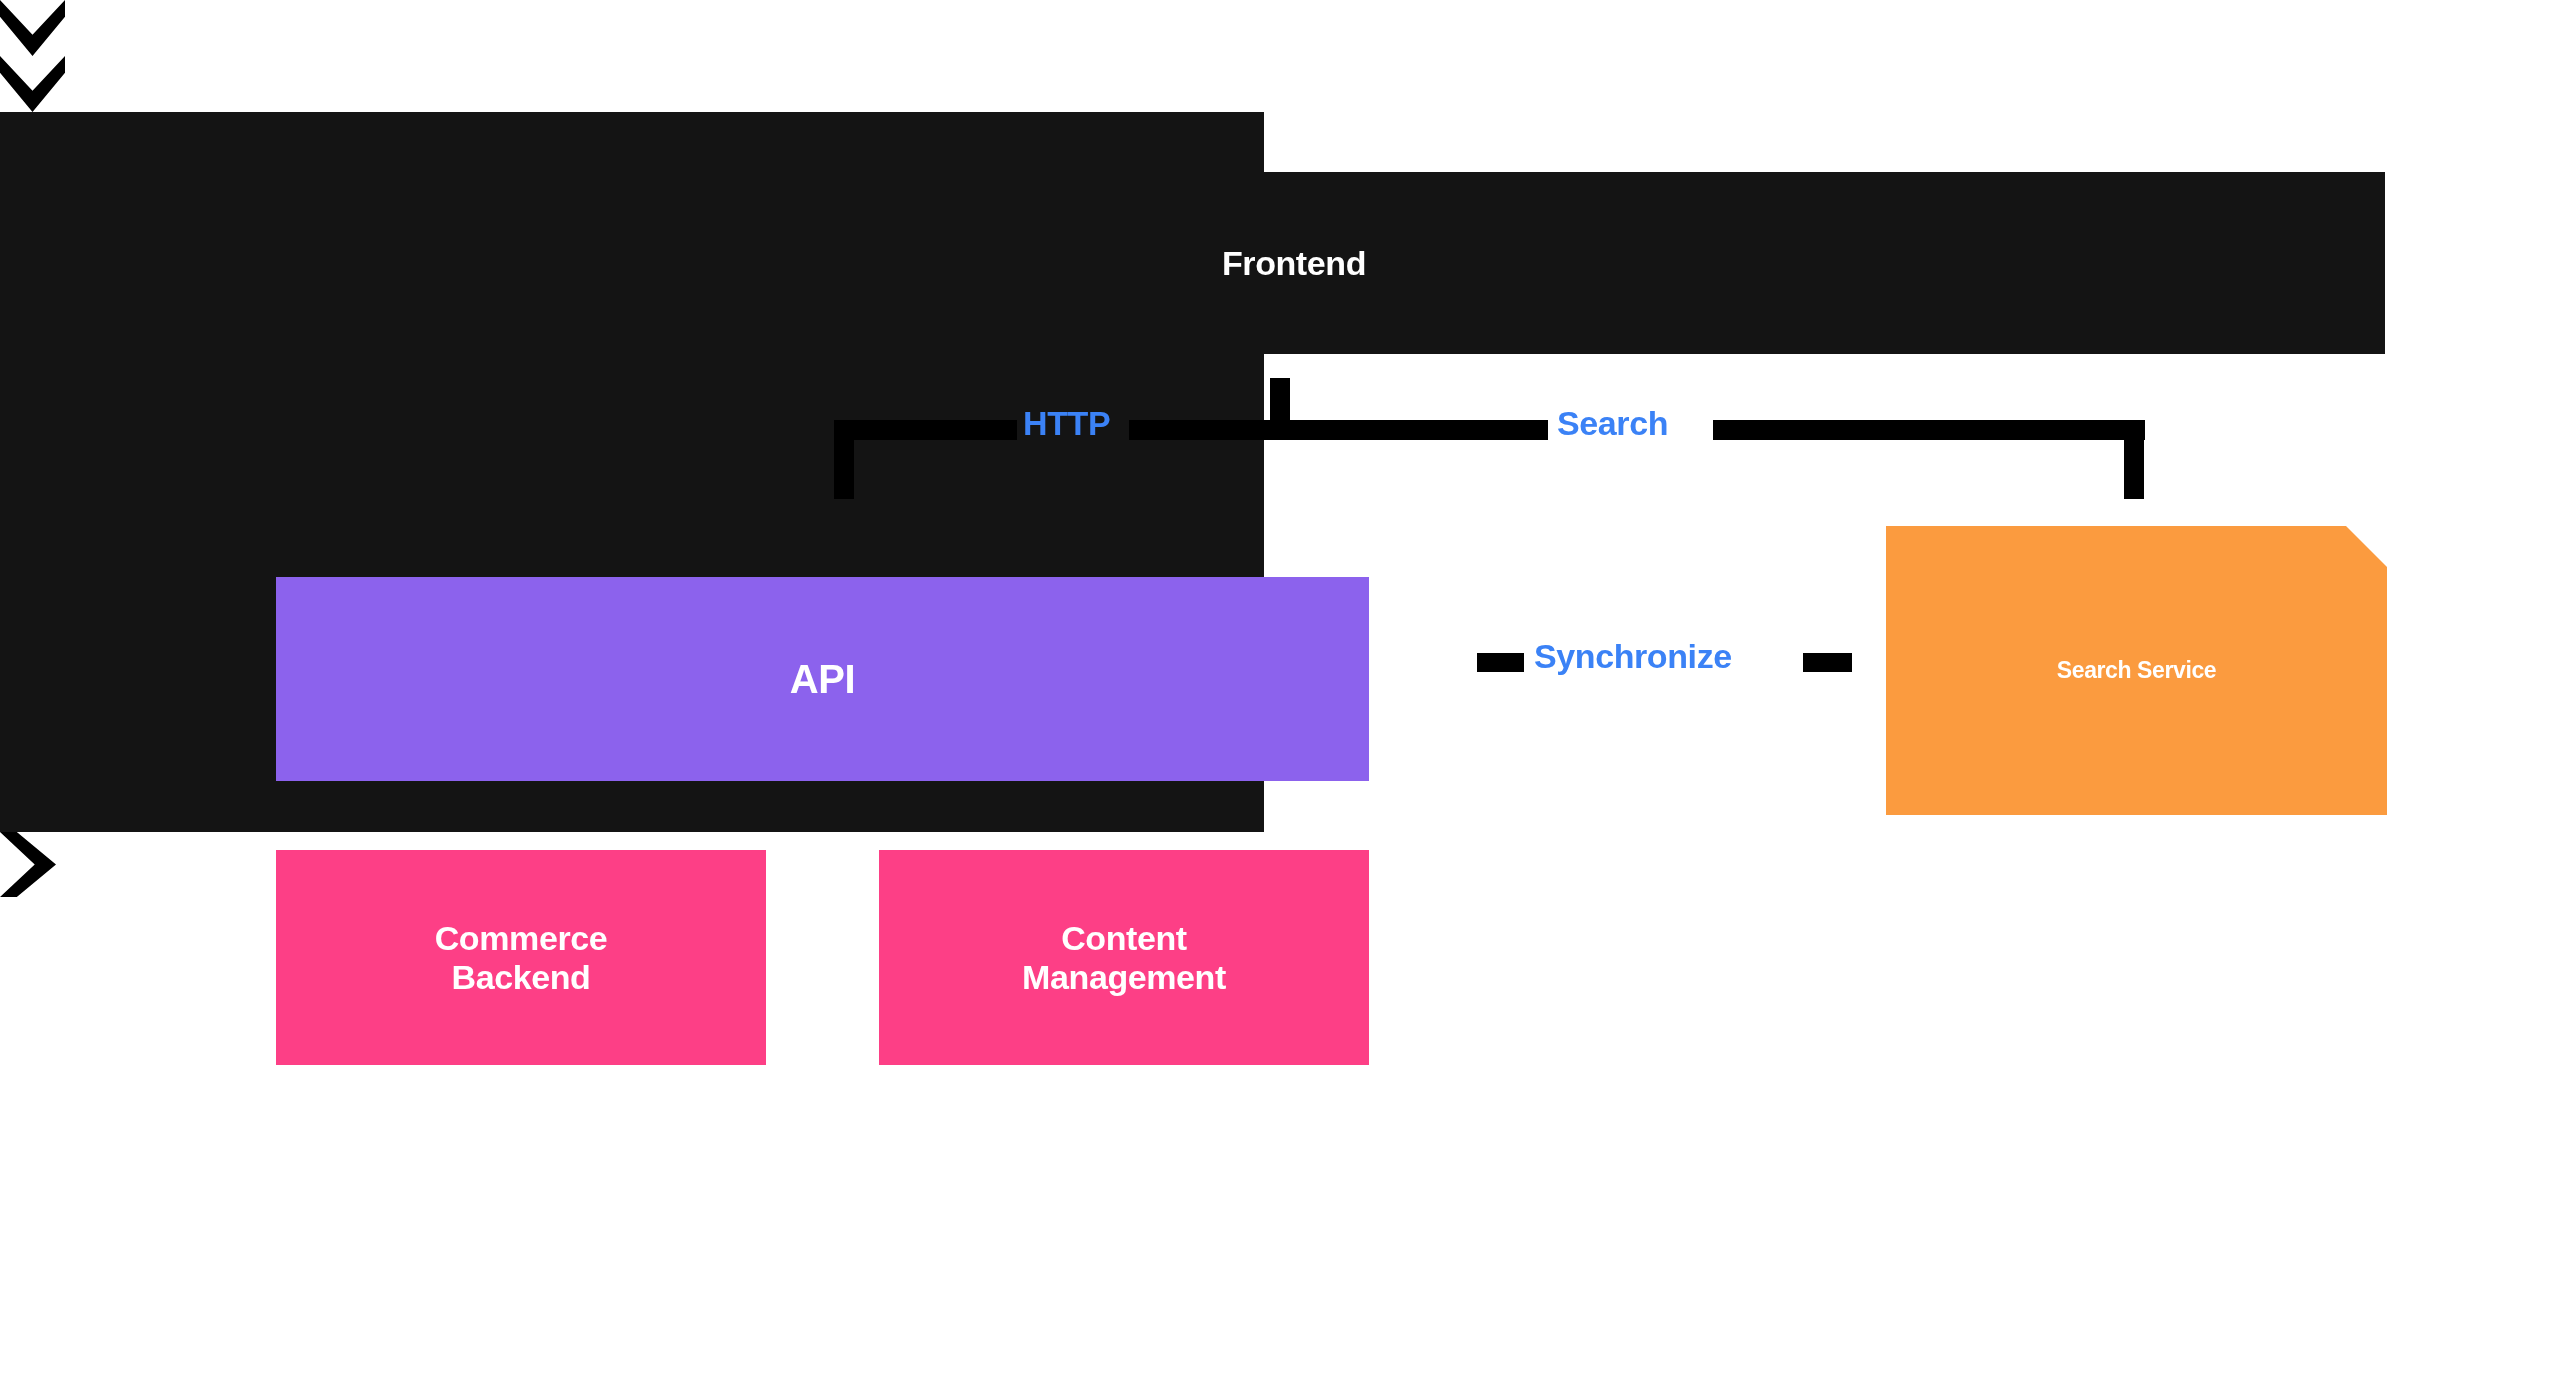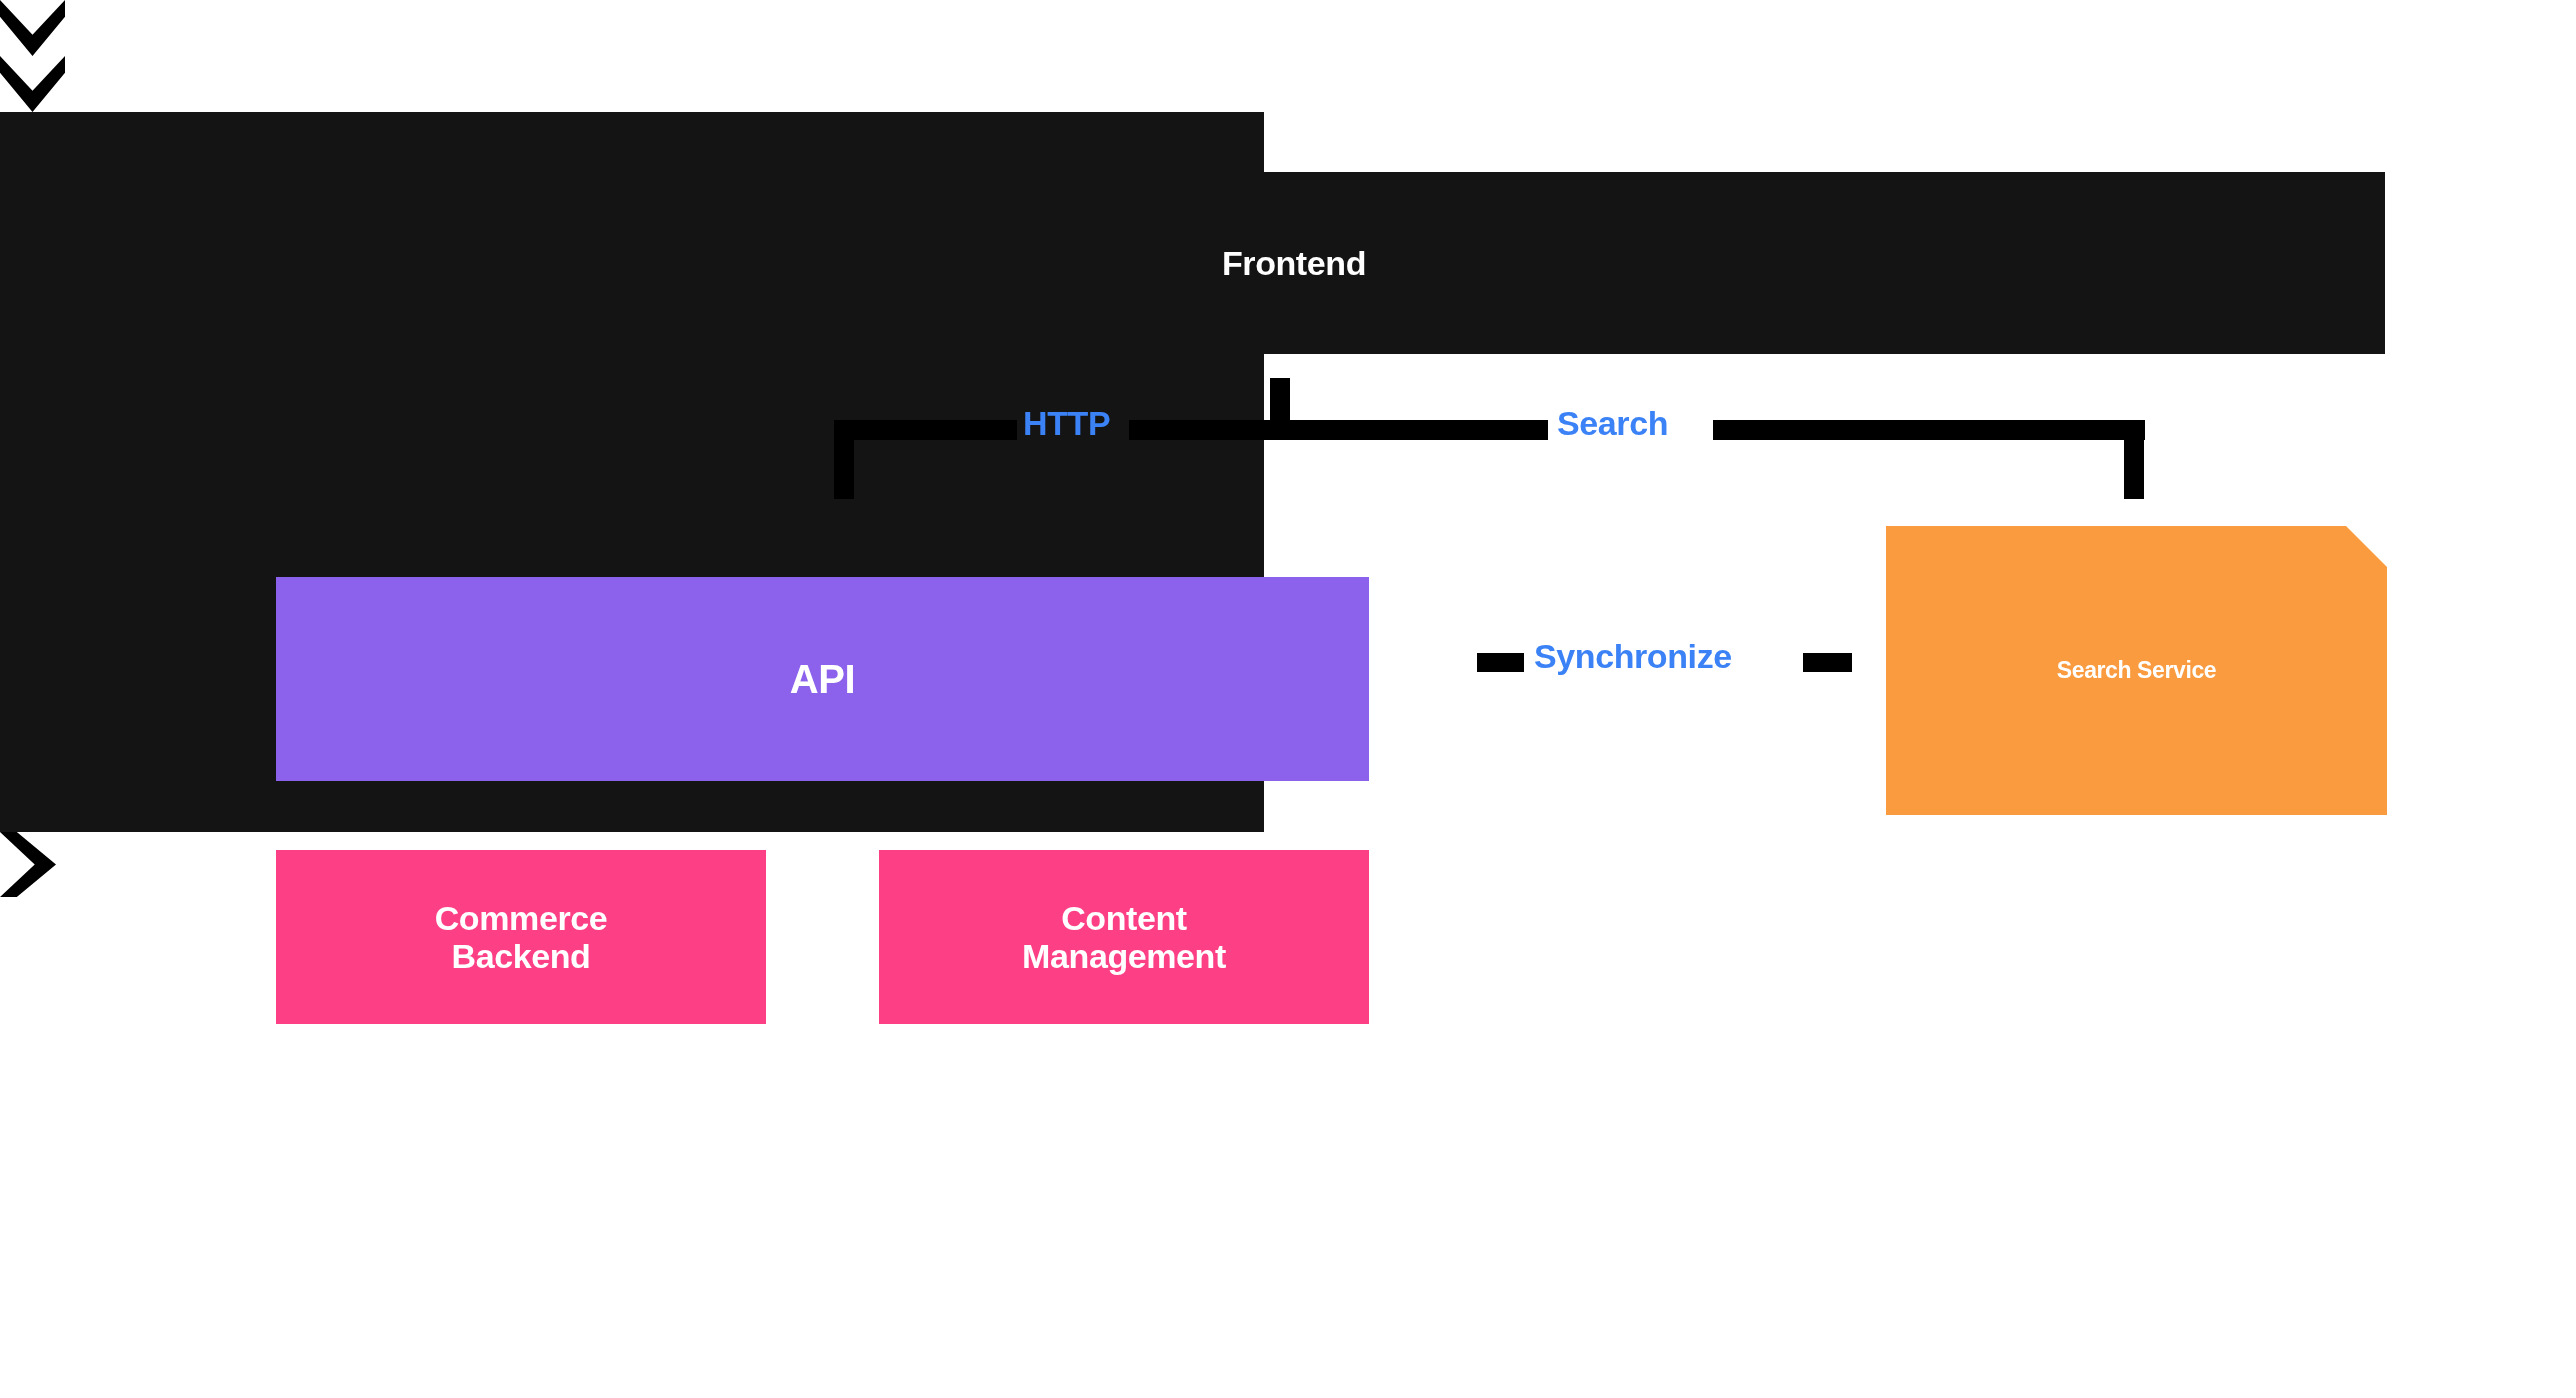--- a/index.html
+++ b/index.html
@@ -70,21 +70,21 @@
     width: 1093px;
     height: 204px;
     background: #8c62ed;
     font-size: 40px;
   }
 
   
   .service-box {
     background: #fd3f86;
     font-size: 34px;
-    height: 174px;
+    height: 215px;
     top: 850px;
   }
   #commerce-backend-box {
     left: 276px;
     width: 490px;
   }
   #content-management-box {
     left: 879px;
     width: 490px;
   }

